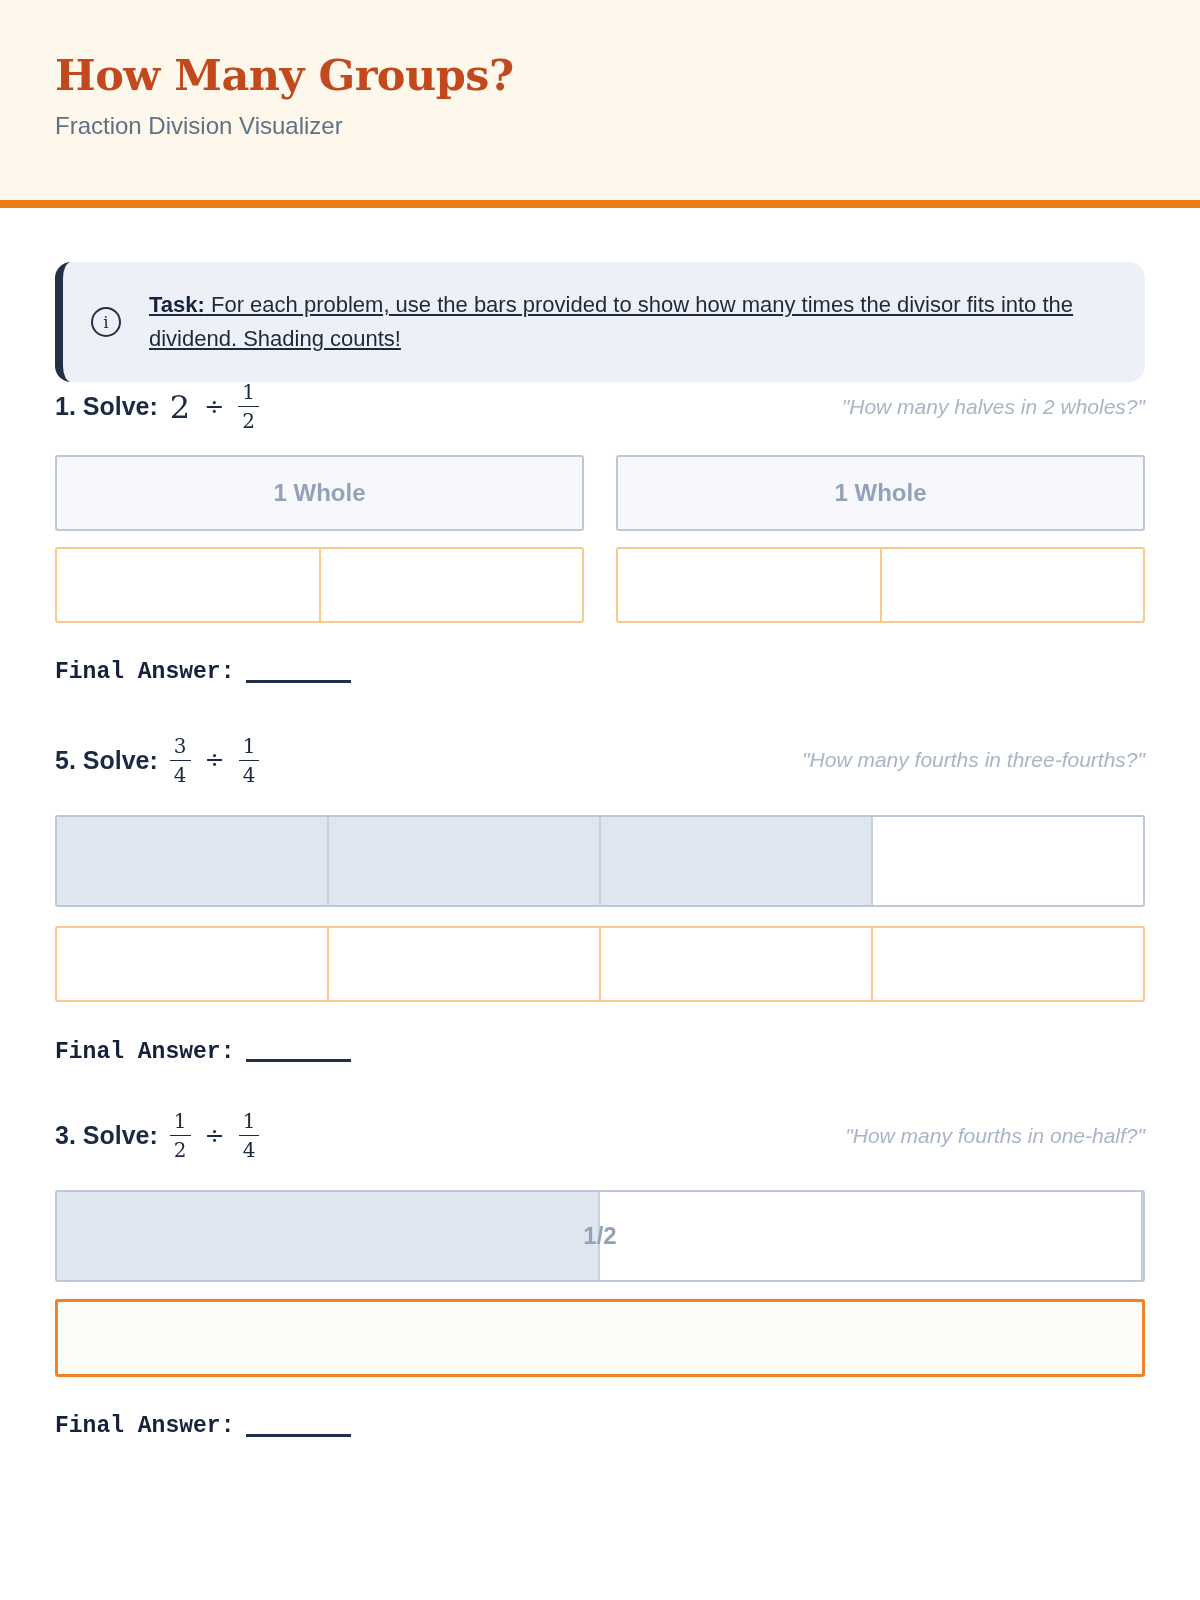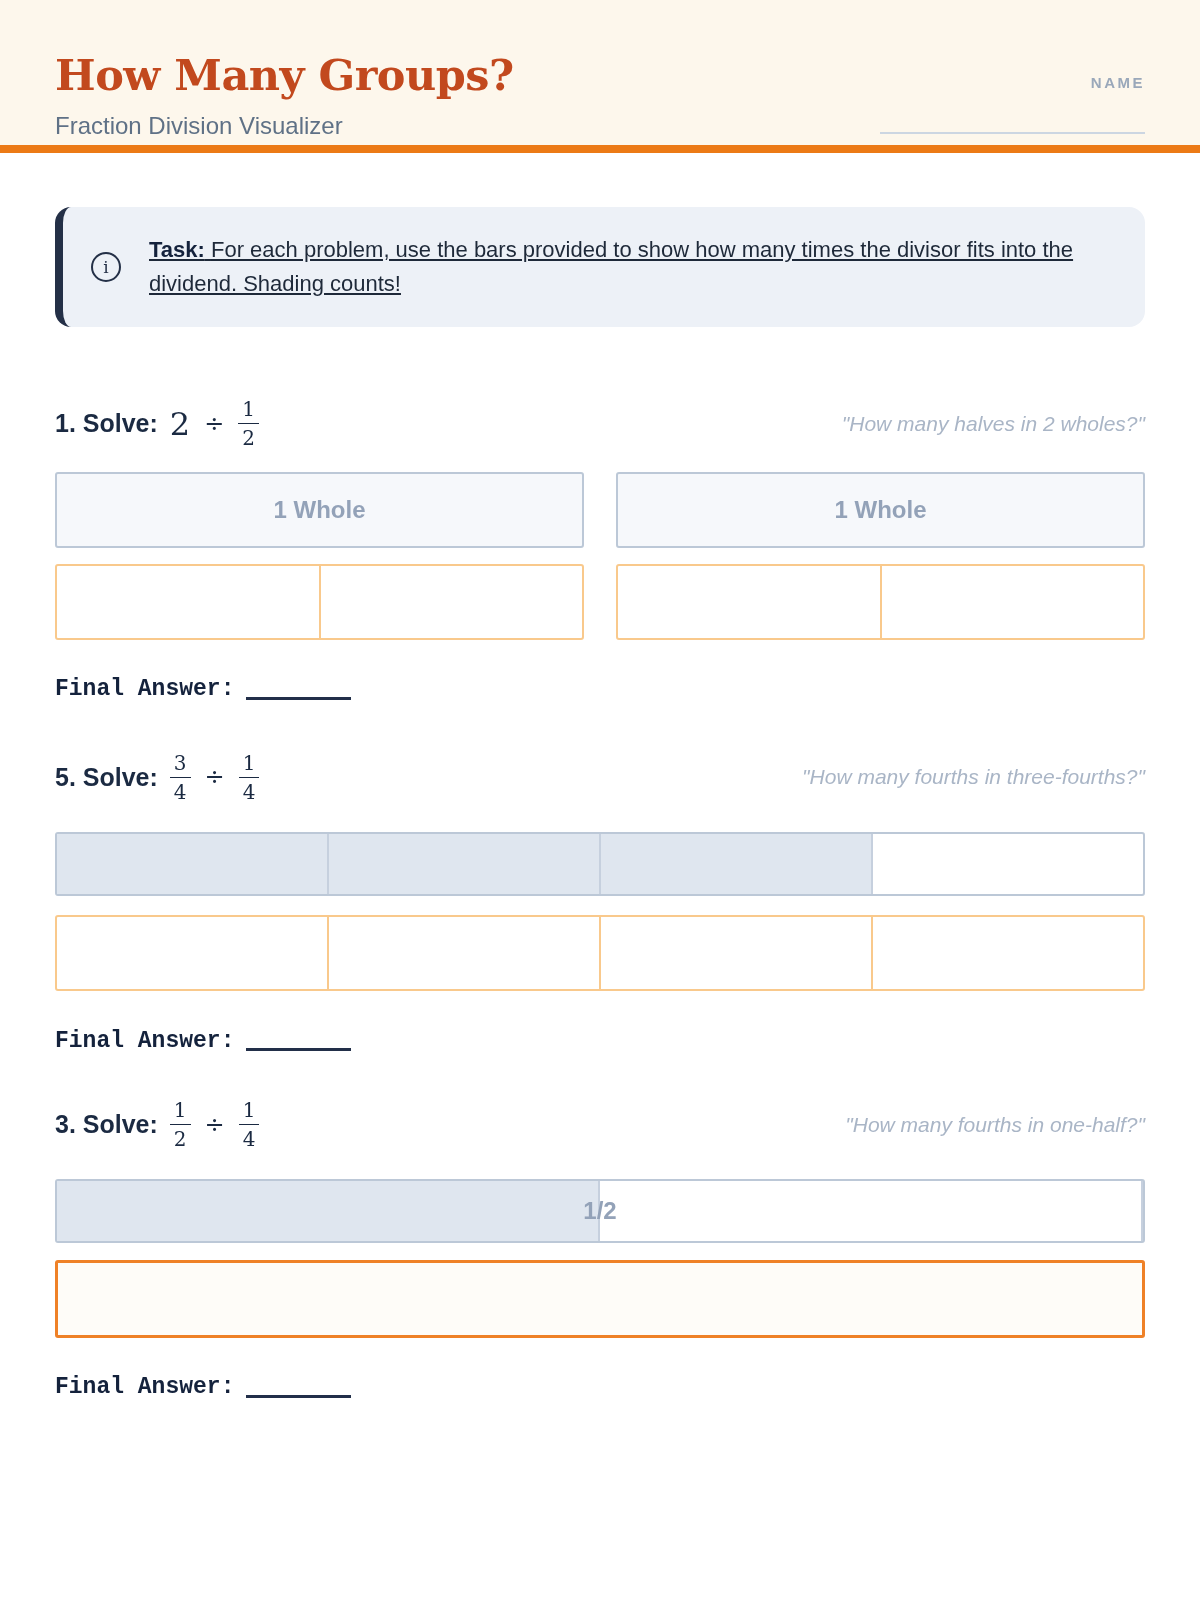--- a/index.html
+++ b/index.html
@@ -4,21 +4,21 @@
 <style>
   * { box-sizing: border-box; }
   html,body { margin:0; padding:0; }
   body {
     width:1200px; min-height:1600px; background:#ffffff;
     font-family:"Liberation Sans", sans-serif; color:#1b2a42;
   }
 
   
   .header {
-    background:#fdf7ec; height:145px; padding:50px 55px 0;
+    background:#fdf7ec; height:200px; padding:50px 55px 0;
     display:flex; justify-content:space-between;
   }
   .page-title {
     font-family:"DejaVu Serif", serif; font-weight:bold;
     font-size:43px; color:#c2491e; margin:0; letter-spacing:-0.5px;
   }
   .subtitle { font-size:24px; color:#5f7186; margin-top:12px; }
   .name-block { text-align:right; padding-top:24px; }
   .name-label { font-size:15px; font-weight:bold; letter-spacing:2.5px; color:#9aa8ba; }
   .name-line { width:265px; border-bottom:2px solid #ccd6e2; margin-top:40px; }
@@ -59,64 +59,60 @@
     font-size:24px; font-weight:bold; color:#93a2b8;
   }
   .cell-bar {
     flex:1; display:flex; height:76px; background:#ffffff;
     border:2px solid #f9c98c; border-radius:3px;
   }
   .cell-bar .cell { flex:1; border-right:2px solid #f9c98c; }
   .cell-bar .cell:last-child { border-right:none; }
 
   .blue-bar {
-    display:flex; height:64px; background:#ffffff;
+    display:flex; height:92px; background:#ffffff;
     border:2px solid #bcc8d7; border-radius:3px; position:relative;
   }
   .blue-bar .cell { flex:1; border-right:2px solid #c6d0de; }
   .blue-bar .cell:last-child { border-right:none; }
   .cell.shaded { background:#dfe6ef; }
   .label-overlay {
     position:absolute; inset:0; display:flex; align-items:center; justify-content:center;
     font-size:24px; font-weight:bold; color:#93a2b8; pointer-events:none;
   }
   .answer-bar-strong {
     height:78px; background:#fefcf8; border:3px solid #ef8127; border-radius:3px;
   }
 
   .final { display:flex; align-items:flex-end;font-family:Liberation Mono, monospace; }
   .final-label { font-size:23px; font-weight:bold; color:#14223c; line-height:1.15; }
   .answer-line { width:105px; border-bottom:3px solid #222f49; margin-left:12px; margin-bottom:3px; }
 
   
-  #problem-1 { margin-top:72px; }
+  #problem-1 { }
   #problem-2 { margin-top:50px; }
   #problem-3 { margin-top:46px; }
   .bars-top { margin-top:24px; }
   .bars-bottom { margin-top:16px; }
   .p2-top { margin-top:30px; }
   .p2-bottom { margin-top:19px; }
   .p3-top { margin-top:30px; }
   .p3-bottom { margin-top:17px; }
   .final-1 { margin-top:36px; }
   .final-2 { margin-top:37px; }
   .final-3 { margin-top:36px; }
 </style>
 </head>
 <body>
 
 <header class="header">
   <div>
     <h1 class="page-title">How Many Groups?</h1>
     <div class="subtitle">Fraction Division Visualizer</div>
   </div>
-  <div class="name-block">
-    <span class="name-label">NAME</span>
-    <div class="name-line"></div>
-  </div>
 </header>
 <div class="rule"></div>
 
 <main class="content">
 
   <div class="task-box">
     <div class="task-icon-col">
       <span class="info-circle">i</span>
     </div>
     <div class="task-text">

